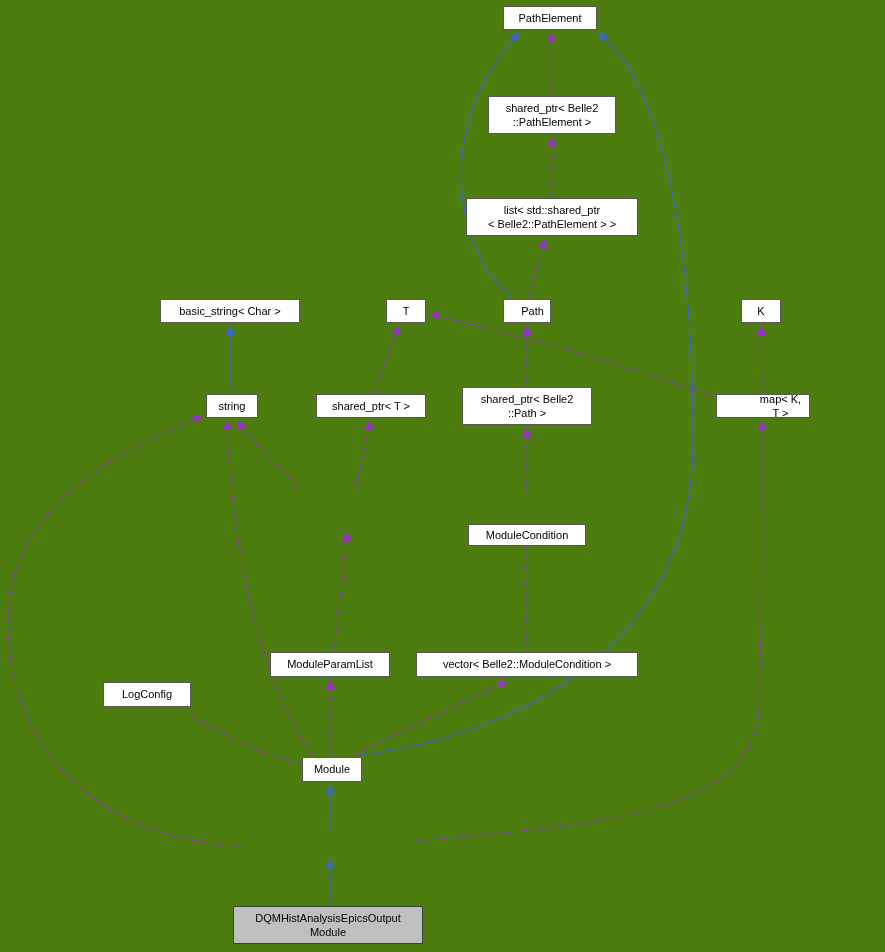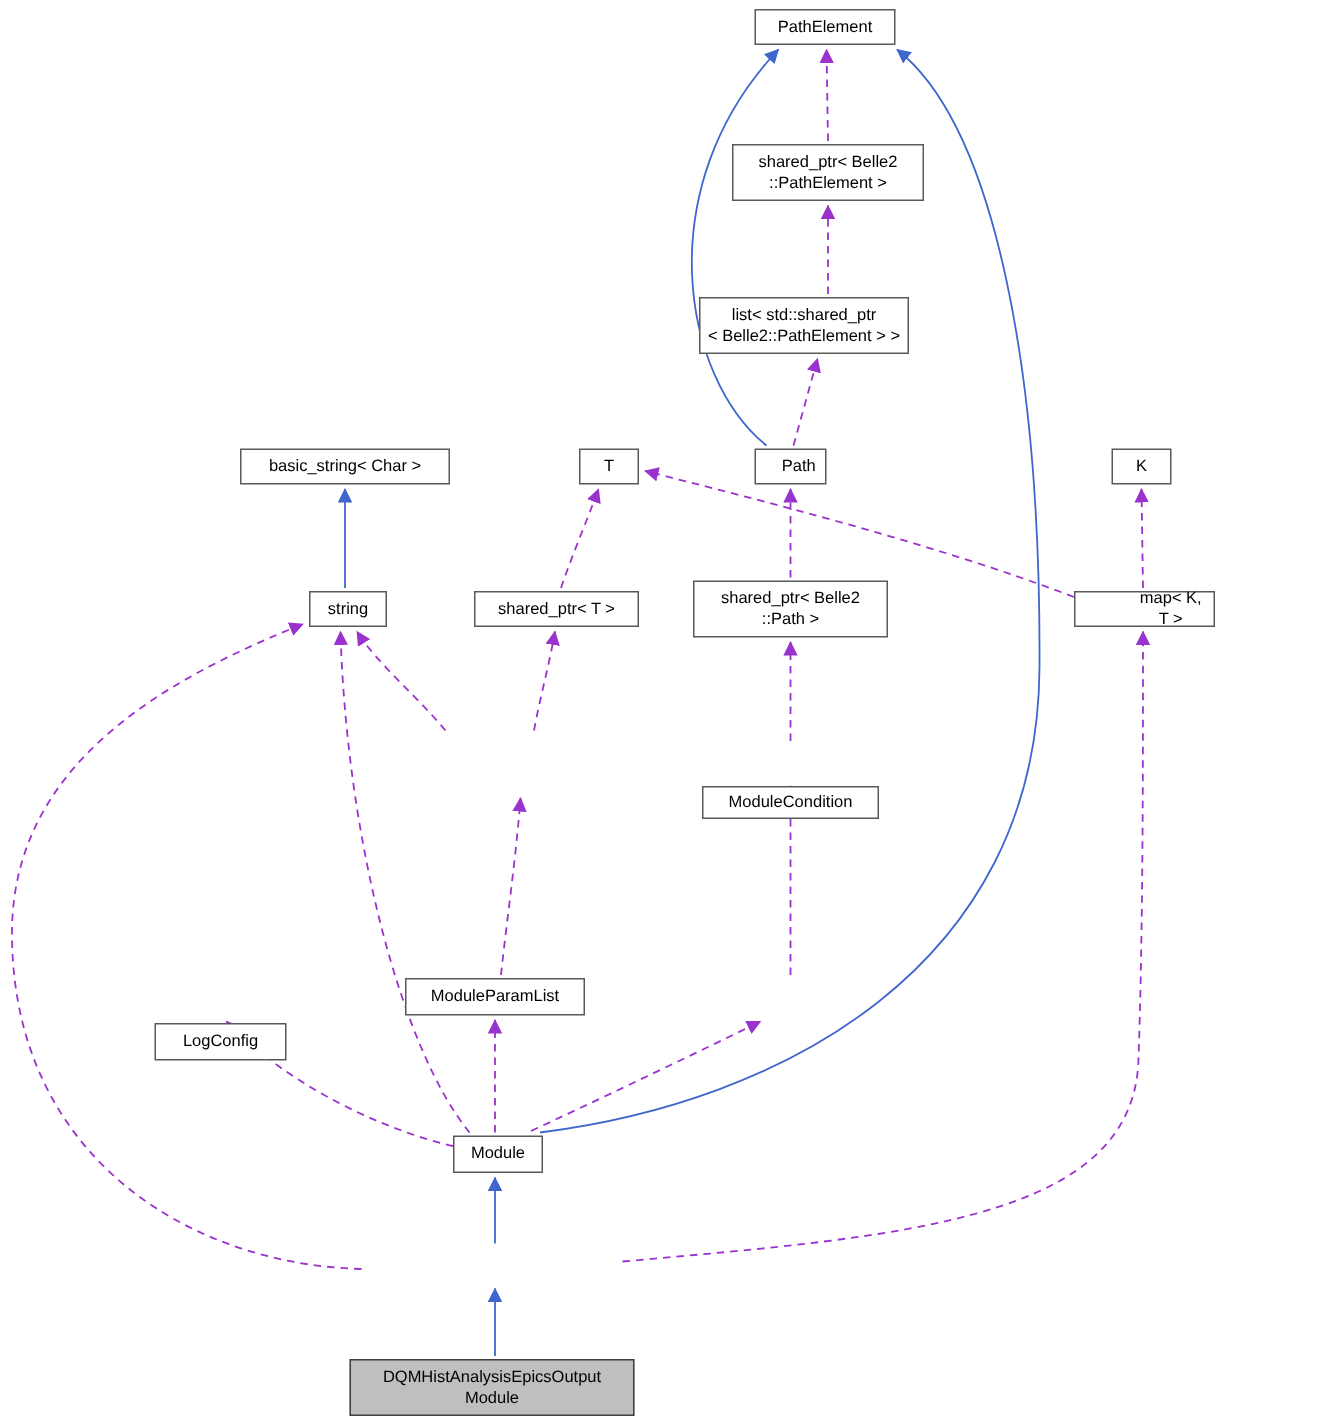--- a/index.html
+++ b/index.html
@@ -1,20 +1,20 @@
 <!DOCTYPE html>
 <html><head>
 <meta charset="utf-8">
 <style>
   html, body { margin: 0; padding: 0; background: #000; }
   .canvas {
     position: relative;
     width: 885px;
     height: 952px;
-    background: #ffffff;
+    background: #4d7c0f;
     font-family: "Liberation Sans", sans-serif;
     overflow: hidden;
     text-decoration: underline;
   }
   svg.edges {
     position: absolute;
     left: 0; top: 0;
     pointer-events: none;
   }
   .edge-usage {
@@ -89,36 +89,37 @@
     <path class="edge-usage" d="M716 398 C625 363 505 333 430 314"></path>
     <path class="edge-usage" d="M313 755 C268 700 231 560 227 421"></path>
     <path class="edge-usage" d="M302 764 C250 752 188 720 151 681"></path>
     <path class="edge-usage" d="M241 846 C125 843 8 770 8 622 C8 505 118 450 202 416"></path>
     <path class="edge-usage" d="M415 841 C605 824 756 813 759 706 C762 620 762 512 762 421"></path>
   </svg>
 
   <div class="node" style="left:503px; top:6px;  width:94px;  height:24px;">PathElement</div>
   <div class="node" style="left:488px; top:96px; width:128px; height:38px;">shared_ptr&lt; Belle2
 ::PathElement &gt;</div>
-  <div class="node" style="left:466px; top:198px;width:140px; height:38px;">list&lt; std::shared_ptr
+  <div class="node" style="left:466px; top:198px;width:172px; height:38px;">list&lt; std::shared_ptr
 &lt; Belle2::PathElement &gt; &gt;</div>
 
   <div class="node" style="left:160px; top:299px;width:140px; height:24px;">basic_string&lt; Char &gt;</div>
   <div class="node" style="left:386px; top:299px;width:40px;  height:24px;">T</div>
   <div class="node" style="left:503px; top:299px;width:48px;  height:24px;padding-left:15px;">Path</div>
   <div class="node" style="left:741px; top:299px;width:40px;  height:24px;">K</div>
 
   <div class="node" style="left:206px; top:394px;width:52px;  height:24px;">string</div>
   <div class="node" style="left:316px; top:394px;width:110px; height:24px;">shared_ptr&lt; T &gt;</div>
   <div class="node" style="left:462px; top:387px;width:130px; height:38px;">shared_ptr&lt; Belle2
 ::Path &gt;</div>
   <div class="node" style="left:716px; top:394px;width:94px;  height:24px;padding-left:39px;">map&lt; K, T &gt;</div>
 
   <div class="node" style="left:468px; top:524px;width:118px; height:22px;">ModuleCondition</div>
 
   <div class="node" style="left:103px; top:652px;width:88px;  height:25px;margin-top:30px;">LogConfig</div>
   <div class="node" style="left:270px; top:652px;width:120px; height:25px;">ModuleParamList</div>
+  <div class="node" style="left:416px; top:652px;width:222px; height:25px;">vector&lt; Belle2::ModuleCondition &gt;</div>
 
   <div class="node" style="left:302px; top:757px;width:60px;  height:25px;">Module</div>
   <div class="node highlight" style="left:233px; top:906px;width:190px; height:38px;">DQMHistAnalysisEpicsOutput
 Module</div>
 
 </div>
 
 </body></html>

